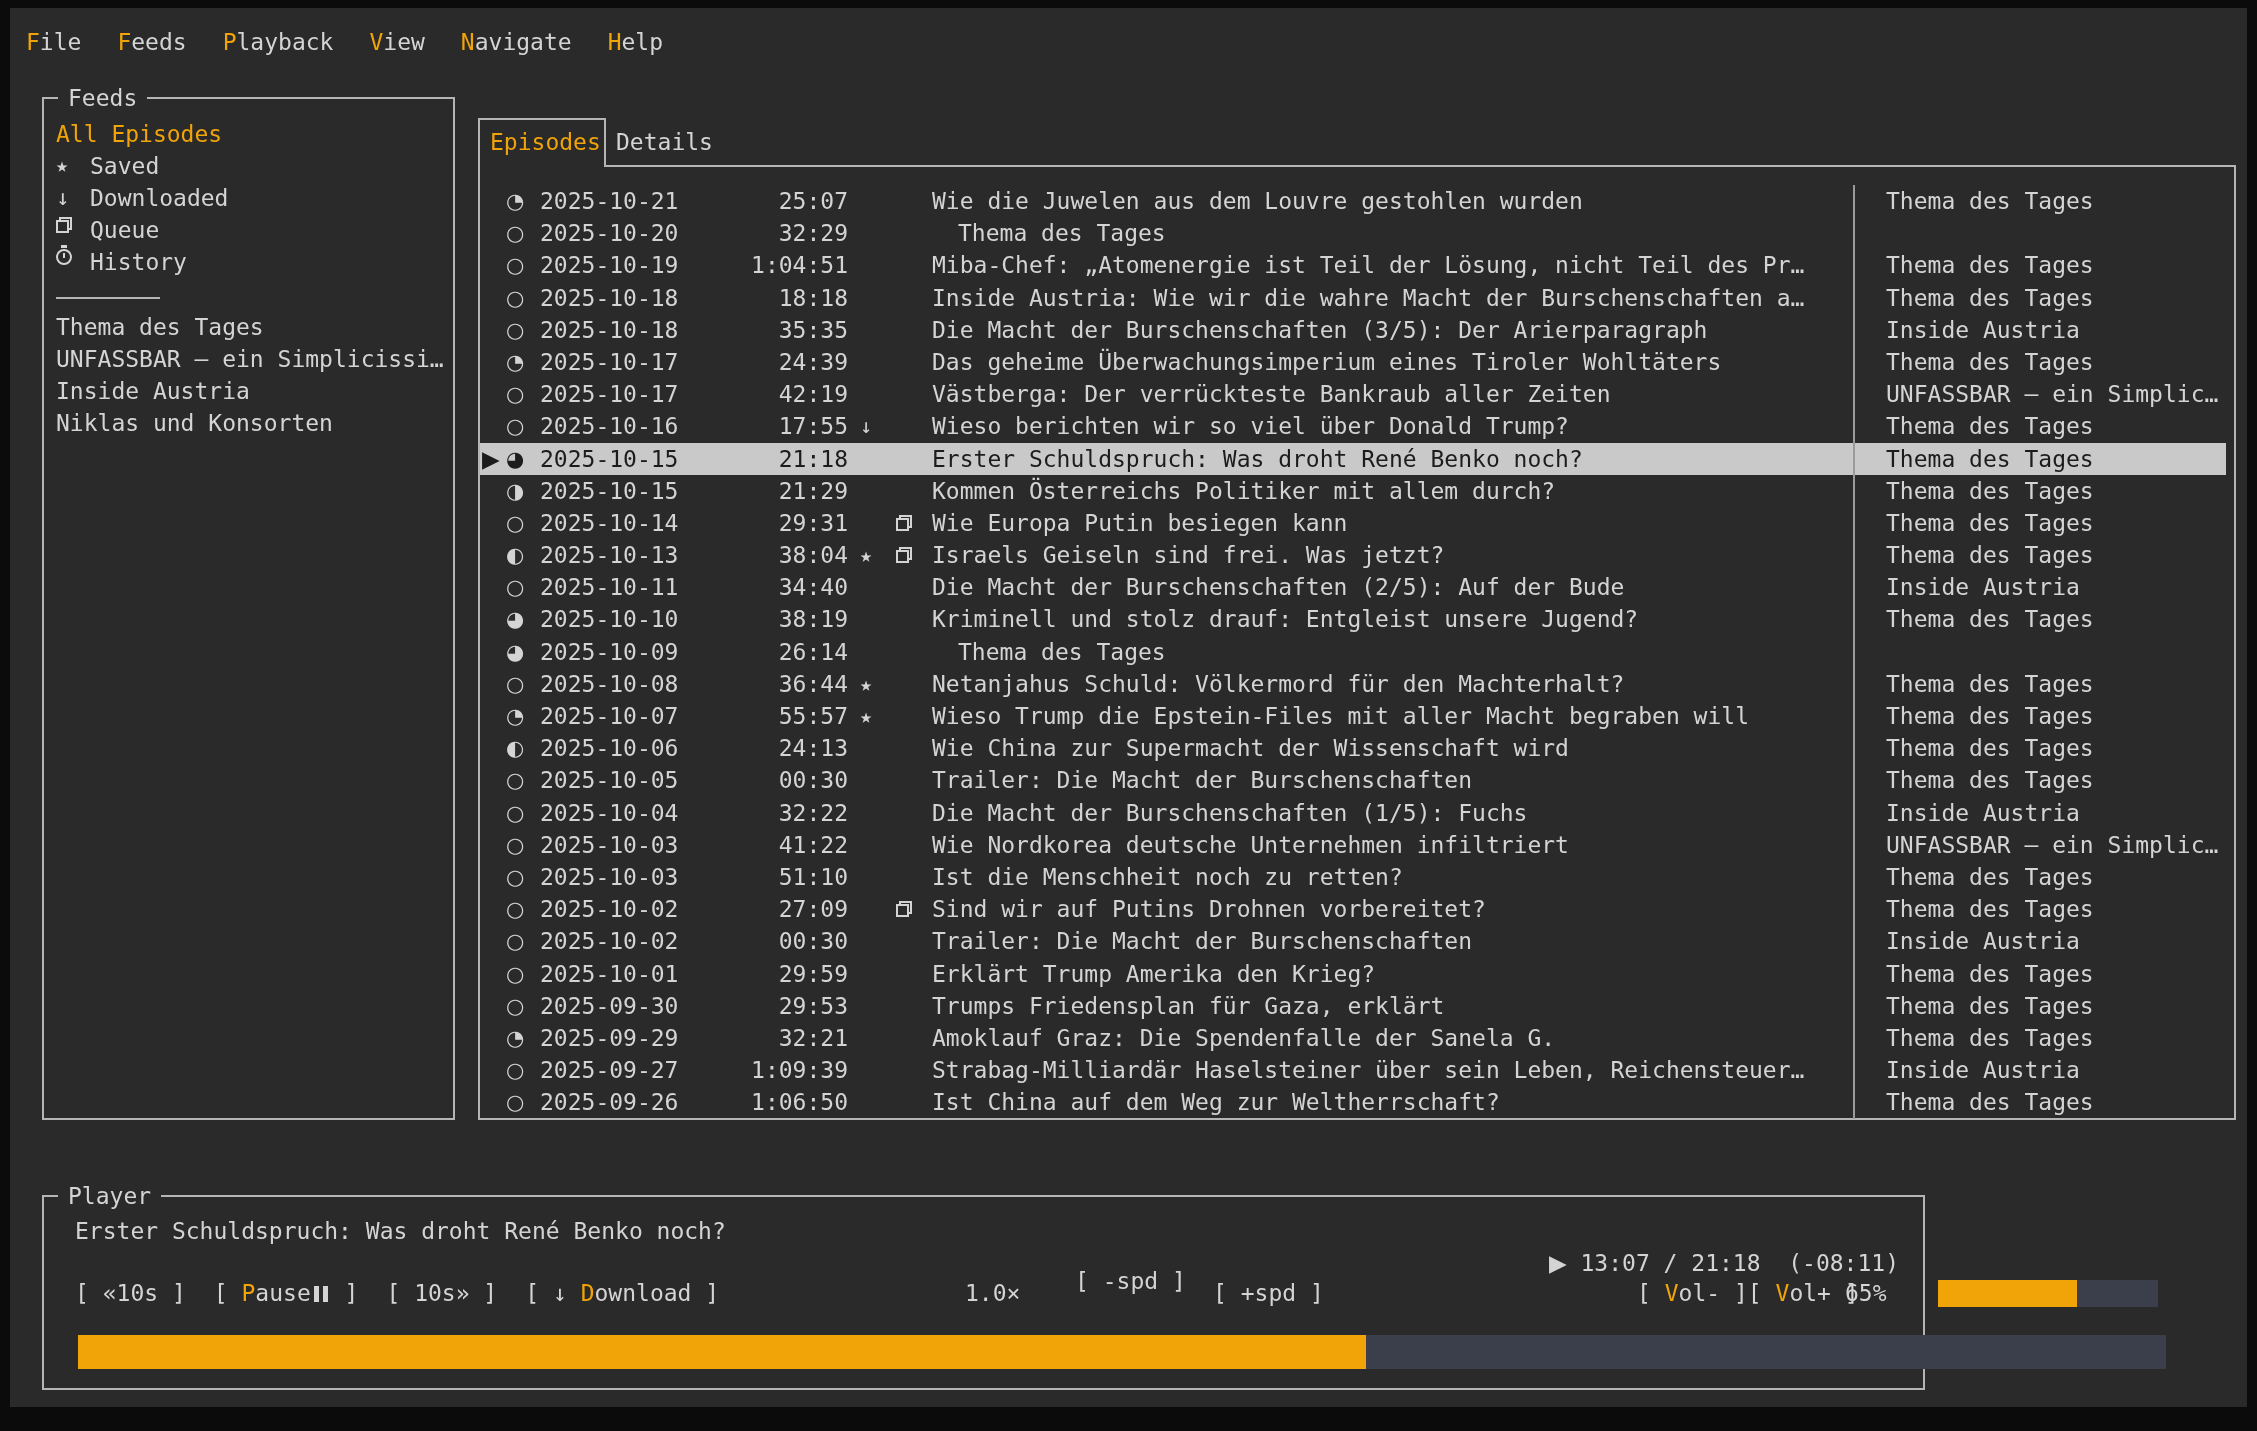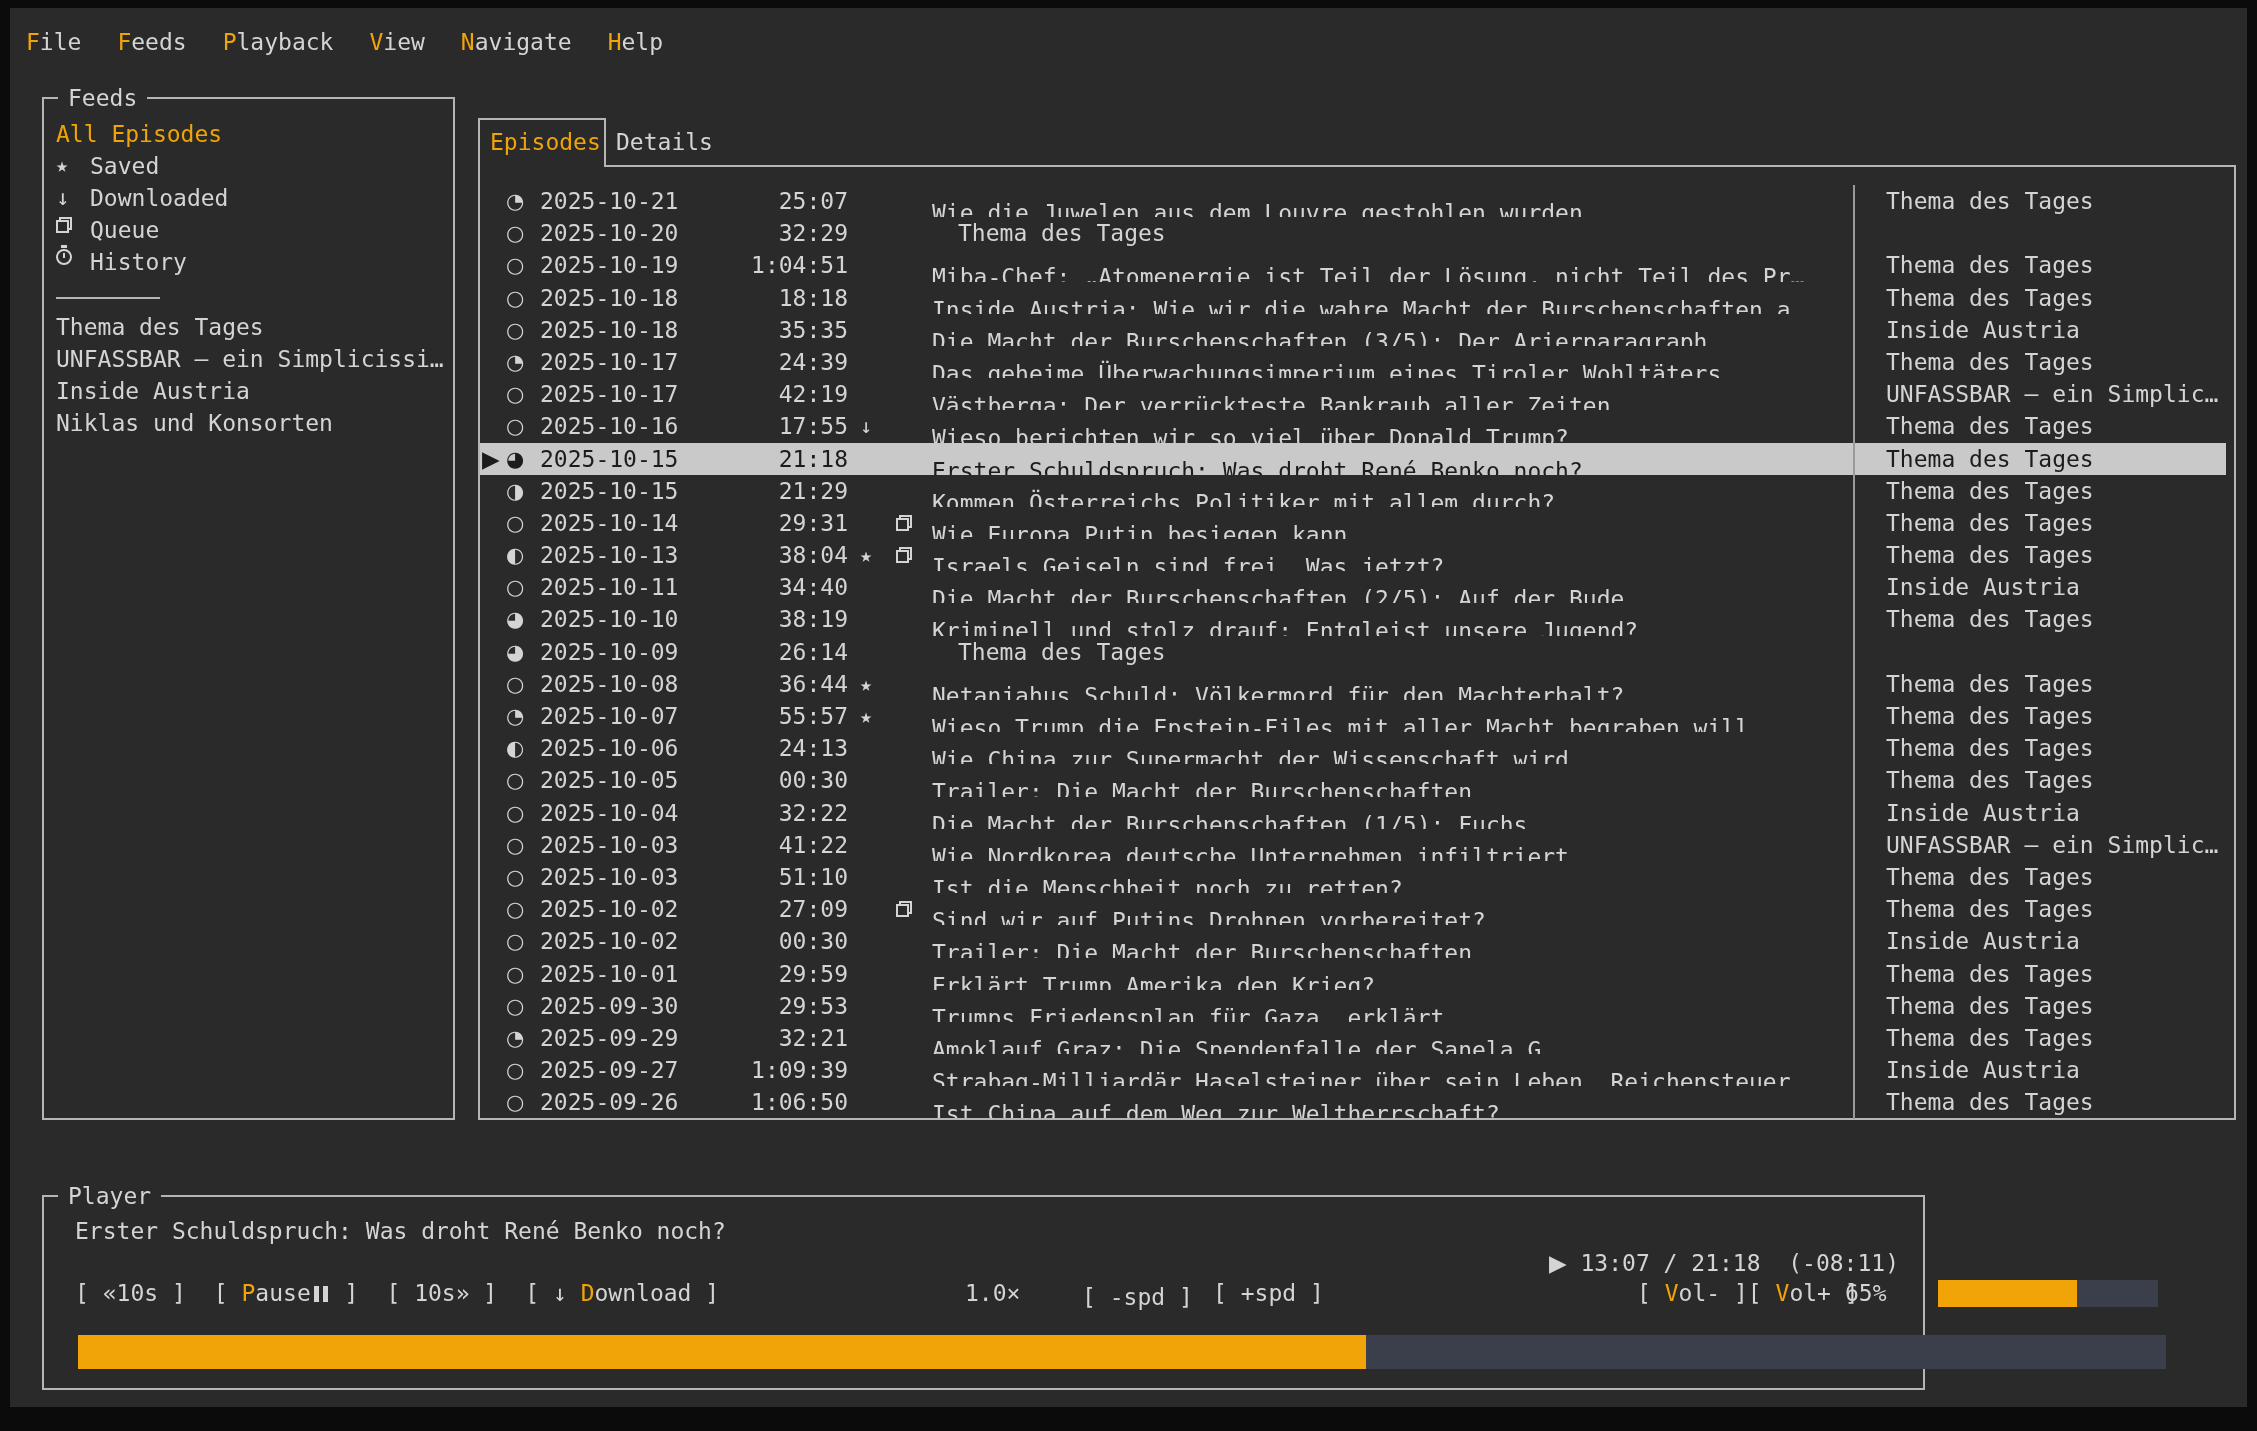--- a/index.html
+++ b/index.html
@@ -46,31 +46,31 @@
   .rows{position:absolute;left:0;top:18px;right:8px;}
   .ep-row{display:grid;grid-template-columns:26px 34px 144px 164px 36px 40px 928px 1fr;
           height:32.2px;line-height:32.2px;white-space:nowrap;cursor:default;}
   .ep-row.selected{background:var(--selbg,#c9c9c9);color:var(--selfg,#1c1c1c);}
   .c-marker{text-align:left;padding-left:2px;}
   .pie-font{font-family:"DejaVu Sans",sans-serif;}
   .c-status{font-family:"DejaVu Sans",sans-serif;font-size:21px;}
   .c-dur{text-align:right;}
   .c-ind1{text-align:center;font-size:20px;}
   .c-ind2{display:flex;align-items:center;justify-content:center;}
-  .c-title{overflow:hidden;padding-left:8px;margin-top:12px;}
+  .c-title{overflow:hidden;padding-left:8px;}
   .c-feed{overflow:hidden;padding-left:34px;}
   .col-sep{position:absolute;left:1373px;top:18px;height:934px;width:0;border-left:2px solid #9a9a9a;}
 
   
   .player-panel{left:32px;top:1187px;width:1883px;height:195px;}
   .p-title{position:absolute;left:31px;top:18px;line-height:32px;white-space:nowrap;}
   .p-time{position:absolute;right:24px;top:18px;line-height:32px;white-space:pre;}
   .p-controls-left{position:absolute;left:31px;top:80px;display:flex;gap:28px;line-height:32px;}
   .p-speed-val{position:absolute;left:921px;top:80px;line-height:32px;}
-  .p-spd-down{position:absolute;left:1031px;top:84px;line-height:32px;margin-left:7px;}
+  .p-spd-down{position:absolute;left:1031px;top:68px;line-height:32px;}
   .p-spd-up{position:absolute;left:1169px;top:80px;line-height:32px;}
   .p-volbtns{position:absolute;left:1593px;top:80px;line-height:32px;display:flex;}
   .p-volpct{position:absolute;left:1801px;top:80px;line-height:32px;}
   .btn{white-space:pre;cursor:default;}
   .pause-bars{display:inline-flex;gap:4px;margin:0 3px;vertical-align:-1px;}
   .pause-bars i{width:5px;height:16px;background:currentColor;display:block;}
   .bar{position:absolute;background:var(--track,#3a3f4b);}
   .bar .fill{height:100%;background:var(--accent,#f0a408);}
   .vol-bar{left:1894px;top:83px;width:220px;height:27px;}
   .prog-bar{left:34px;top:138px;width:2088px;height:34px;}

